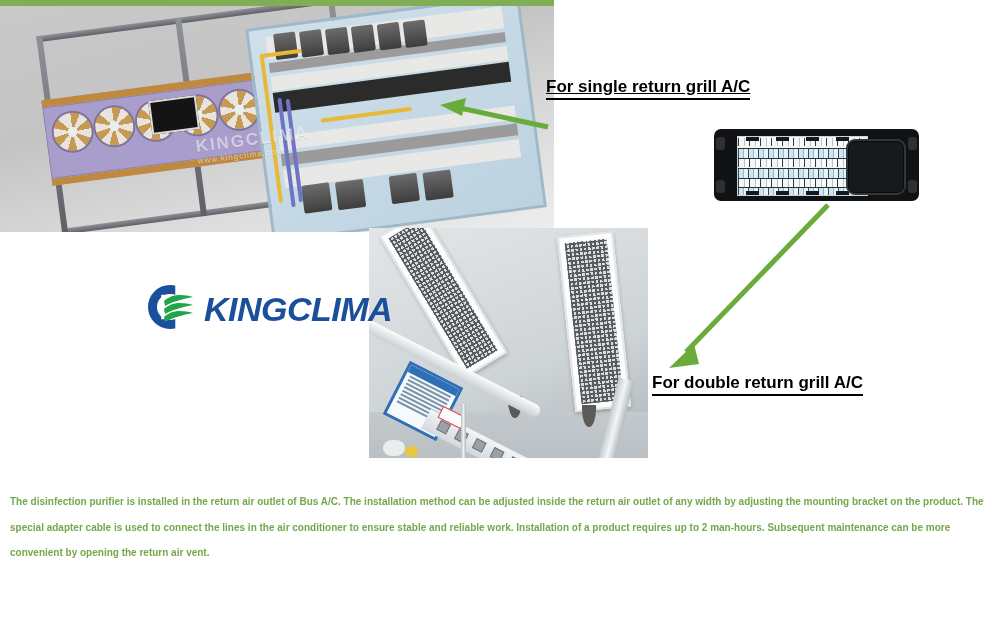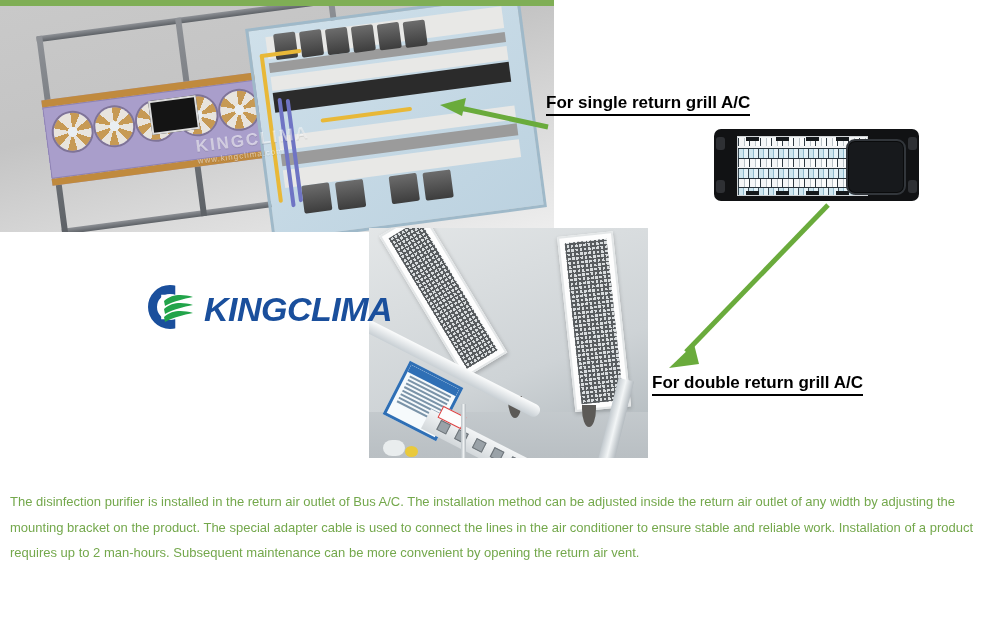--- a/index.html
+++ b/index.html
@@ -335,39 +335,39 @@
   
   .callout {
     position: absolute;
     font-size: 17px;
     font-weight: bold;
     color: #000000;
     white-space: nowrap;
     border-bottom: 2px solid #000;
     padding-bottom: 1px;
   }
-  #callout-single { left: 546px; top: 93px; }
+  #callout-single { left: 546px; top: 77px; text-decoration: underline; }
   #callout-double { left: 652px; top: 373px; }
 
   
   #arrow-single, #arrow-double {
     position: absolute;
     left: 0; top: 0;
     width: 1004px; height: 632px;
     pointer-events: none;
   }
 
   
   #body-text {
     position: absolute;
     left: 10px; top: 489px;
     width: 985px;
     color: #74a84c;
-    font-size: 13px;
-    font-weight: normal;
+    font-size: 10px;
+    font-weight: bold;
     line-height: 25.5px;
   }
   #body-text p { margin: 0; }
   #para-2 { margin-top: 22px !important; }
 </style>
 </head>
 <body>
 
 <div id="top-rule"></div>
 

